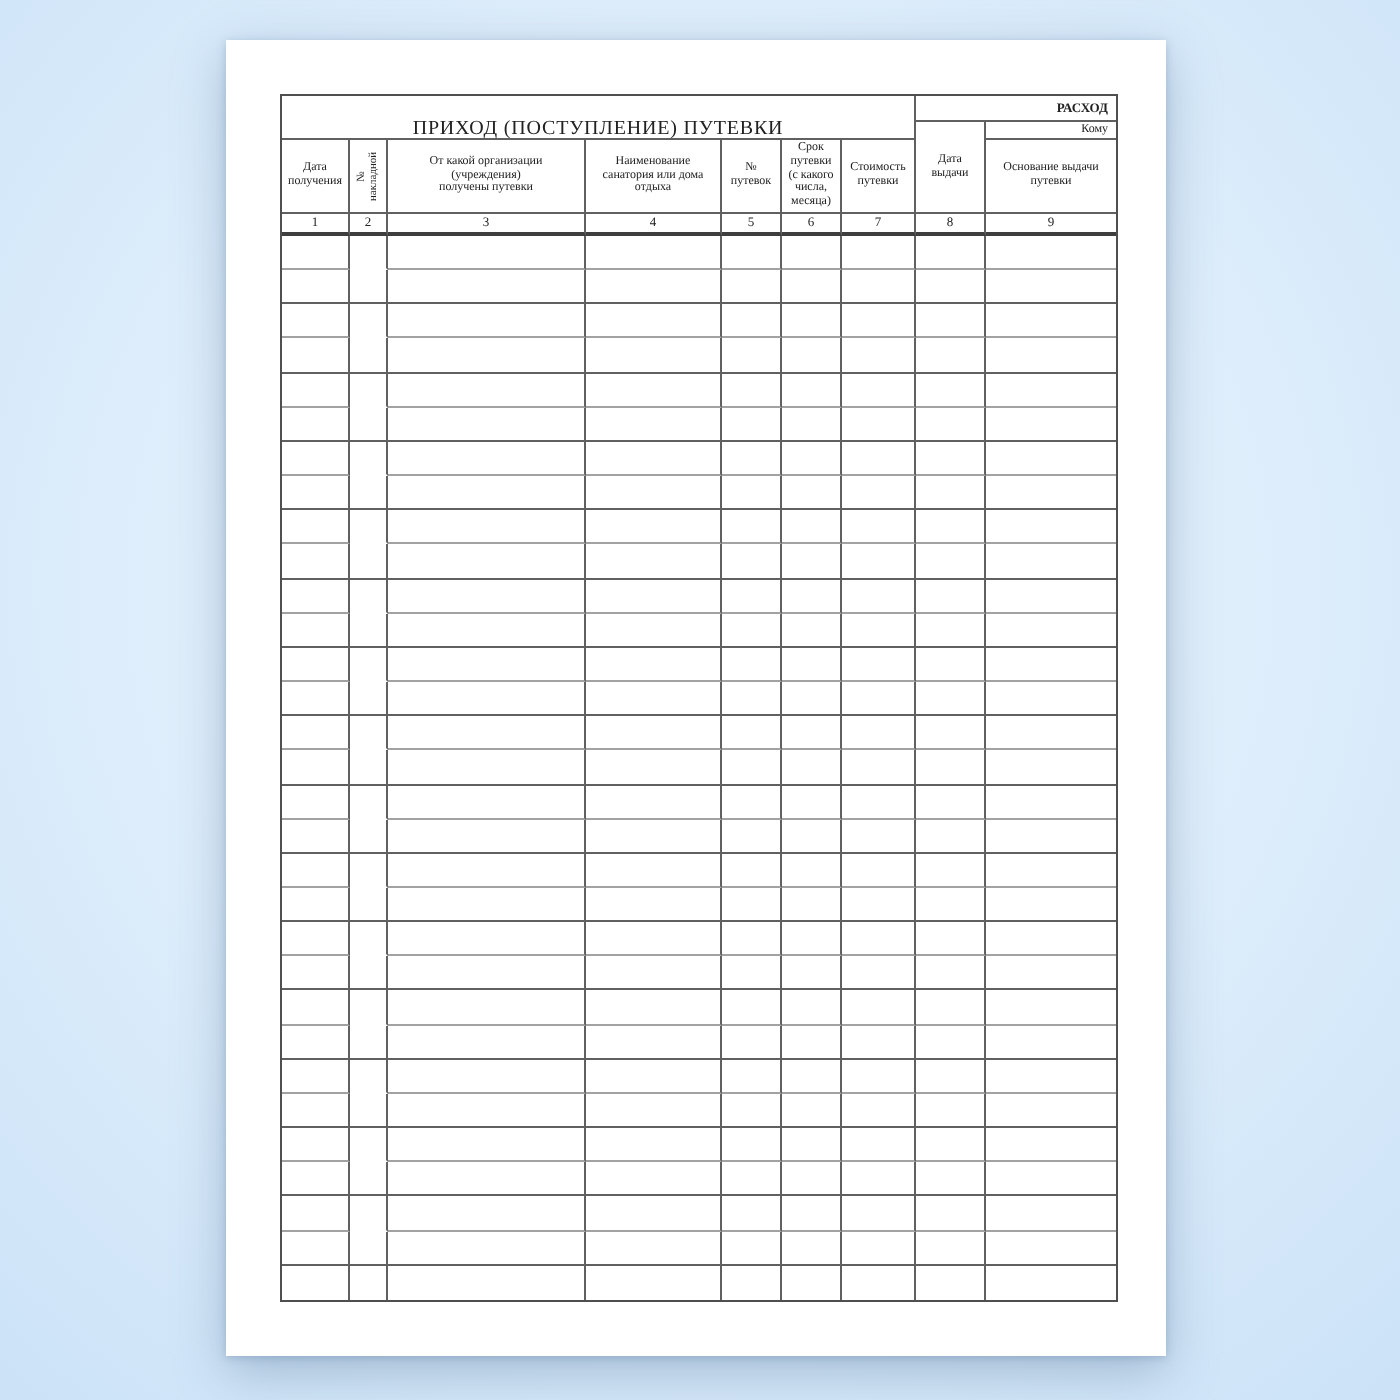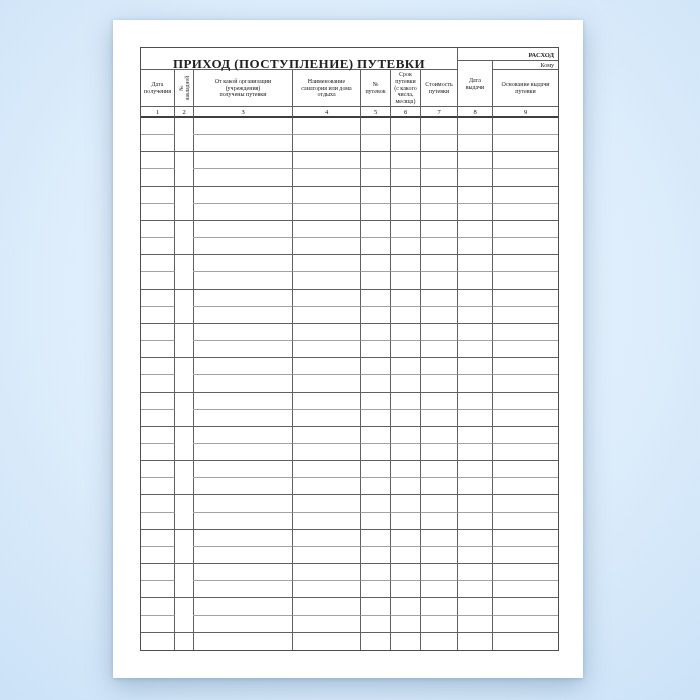--- a/index.html
+++ b/index.html
@@ -42,21 +42,21 @@
   .h2{left:34px;top:22px;width:19px;height:37px;}
   .h3{left:53px;top:22px;width:99px;height:37px;}
   .h4{left:152px;top:22px;width:68px;height:37px;}
   .h5{left:220px;top:22px;width:30px;height:37px;}
   .h6{left:250px;top:22px;width:30px;height:37px;}
   .h7{left:280px;top:22px;width:37px;height:37px;}
   .n1{left:0;width:34px;}  .n2{left:34px;width:19px;} .n3{left:53px;width:99px;}
   .n4{left:152px;width:68px;} .n5{left:220px;width:30px;} .n6{left:250px;width:30px;}
   .n7{left:280px;width:37px;} .n8{left:317px;width:35px;} .n9{left:352px;width:65px;}
   .numcell{top:59px;height:11px;border-bottom:2px solid var(--line-thick);font-size:6.5px;}
-  .title-text{font-size:13px;font-weight:bold;letter-spacing:.4px;white-space:nowrap;margin-top:11px;}
+  .title-text{font-size:10px;font-weight:normal;letter-spacing:.4px;white-space:nowrap;margin-top:11px;}
   .rashod-text{font-size:6.5px;font-weight:bold;}
   .komu-text{font-size:6px;}
   .hlabel{font-size:6px;line-height:6.8px;text-align:center;white-space:pre-line;}
   .rot{transform:rotate(-90deg);width:34px;font-size:5.5px;line-height:6.2px;text-align:center;white-space:pre-line;}
   
   .tbody{position:absolute;left:0;top:70px;width:417px;height:532px;display:flex;flex-direction:column;}
   .brow{flex:1;display:flex;}
   .bc{box-sizing:border-box;border-right:1px solid var(--line-dark);}
   .c1{width:34px;} .c2{width:19px;} .c3{width:99px;} .c4{width:68px;}
   .c5{width:30px;} .c6{width:30px;} .c7{width:37px;} .c8{width:35px;}

